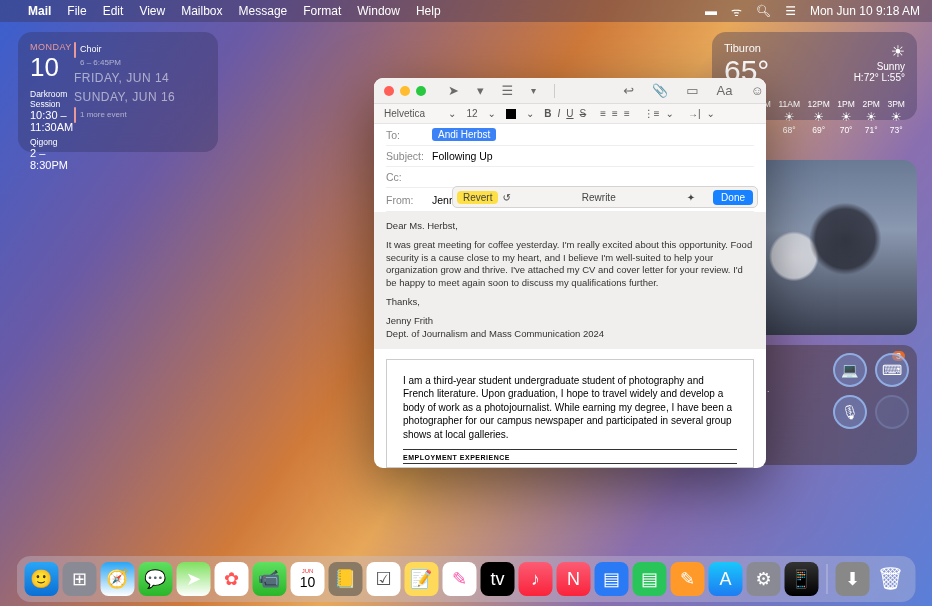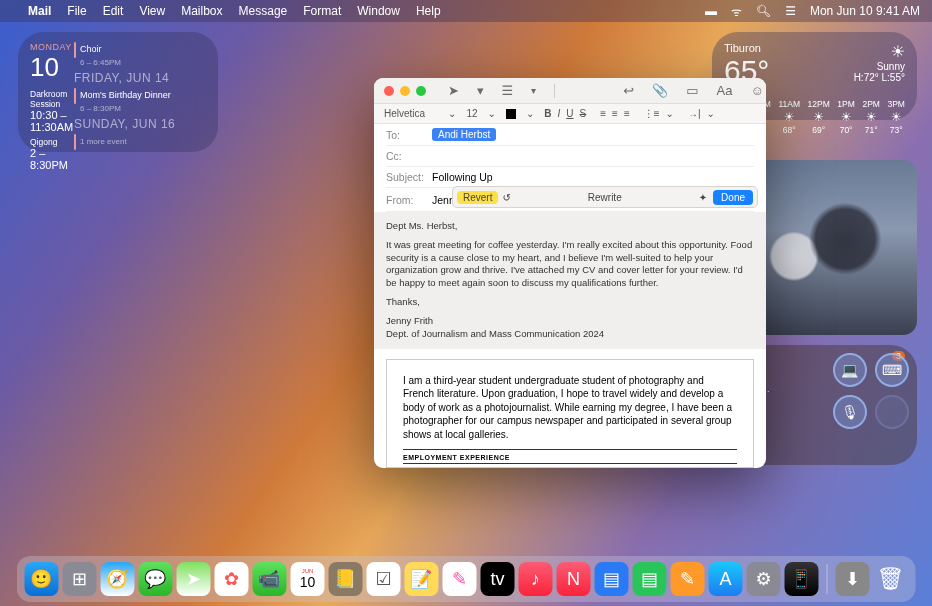--- a/index.html
+++ b/index.html
@@ -19,21 +19,21 @@
   color: #fff; font-size: 12px;
 }
 .menubar .left { display: flex; gap: 16px; align-items: center; }
 .menubar .left .apple { font-size: 14px; }
 .menubar .left .app { font-weight: 600; }
 .menubar .right { margin-left: auto; display: flex; gap: 14px; align-items: center; }
 .menubar .right .icon { font-size: 12px; }
 
 
 .widget {
-  position: absolute; border-radius: 26px;
+  position: absolute; border-radius: 14px;
   backdrop-filter: blur(24px);
   background: rgba(50,50,90,0.35);
   color: #fff;
   padding: 10px 12px;
 }
 .cal-widget { top: 32px; left: 18px; width: 200px; height: 120px; display: flex; }
 .cal-date { width: 44px; }
 .cal-date .dow { font-size: 9px; color: #e89a9a; letter-spacing: 0.5px; }
 .cal-date .day { font-size: 26px; font-weight: 300; }
 .cal-events { flex: 1; font-size: 9px; line-height: 1.3; }
@@ -163,41 +163,40 @@
     <span>Message</span>
     <span>Format</span>
     <span>Window</span>
     <span>Help</span>
   </div>
   <div class="right">
     <span class="icon">▬</span>
     <span class="icon">ᯤ</span>
     <span class="icon">🔍︎</span>
     <span class="icon">☰</span>
-    <span>Mon Jun 10  9:41 AM</span>
+    <span>Mon Jun 10  9:18 AM</span>
   </div>
 </div>
 
 <div class="widget cal-widget">
   <div class="cal-date">
     <div class="dow">MONDAY</div>
     <div class="day">10</div>
     <div class="ev" style="margin-top:6px">
       <div class="title" style="font-size:8.5px">Darkroom Session</div>
       <div class="sub">10:30 – 11:30AM</div>
     </div>
     <div class="ev" style="margin-top:4px">
       <div class="title" style="font-size:8.5px">Qigong</div>
       <div class="sub">2 – 8:30PM</div>
     </div>
   </div>
   <div class="cal-events">
     <div class="ev"><span class="bar"></span><span>Choir</span><div class="sub" style="margin-left:6px">6 – 6:45PM</div></div>
     <div class="hdr">FRIDAY, JUN 14</div>
-    <div class="ev"><span class="bar"></span><span>Mom's Birthday Dinner</span><div class="sub" style="margin-left:6px">6 – 8:30PM</div></div>
     <div class="hdr">SUNDAY, JUN 16</div>
     <div class="ev"><span class="bar"></span><span class="sub">1 more event</span></div>
   </div>
 </div>
 
 <div class="widget weather">
   <div class="loc">Tiburon</div>
   <div class="temp">65°</div>
   <div class="cond">
     <div style="font-size:16px">☀︎</div>
@@ -313,41 +312,41 @@
       <span>→|</span>
       <span>⌄</span>
     </div>
   </div>
   <div class="headers">
     <div class="hrow">
         <span class="lbl">To:</span>
         <span class="recip">Andi Herbst </span>
       </div>
     <div class="hrow">
+        <span class="lbl">Subject:</span>
+        <span class="val">Following Up</span>
+      </div>
+    <div class="hrow">
         <span class="lbl">Cc:</span>
         <span class="val"></span>
-      </div>
-    <div class="hrow">
-        <span class="lbl">Subject:</span>
-        <span class="val">Following Up</span>
       </div>
     <div class="hrow from-row" style="height:24px">
         <span class="lbl">From:</span>
         <span class="val">Jenny Frith</span>
       <div class="rewrite-bar">
         <span class="btn revert">Revert</span>
         <span style="margin-left:4px">↺</span>
         <span class="center">Rewrite</span>
         <span>✦</span>
-        <span class="btn done" style="margin-left:6px">Done</span>
+        <span class="btn done" style="margin-left:18px">Done</span>
       </div>
     </div>
   </div>
   <div class="body">
-    <p>Dept Ms. Herbst,</p>
+    <p>Dear Ms. Herbst,</p>
     <p>It was great meeting for coffee yesterday. I'm really excited about this opportunity. Food security is a cause close to my heart, and I believe I'm well-suited to help your organization grow and thrive. I've attached my CV and cover letter for your review. I'd be happy to meet again soon to discuss my qualifications further.</p>
     <p>Thanks,</p>
     <div>Jenny Frith</div>
     <div>Dept. of Journalism and Mass Communication 2024</div>
   </div>
   <div class="attach">
     <div class="rc">
       <div class="bio">I am a third-year student undergraduate student of photography and French literature. Upon graduation, I hope to travel widely and develop a body of work as a photojournalist. While earning my degree, I have been a photographer for our campus newspaper and participated in several group shows at local galleries.</div>
       <hr>
       <div class="shdr">EMPLOYMENT EXPERIENCE</div>

